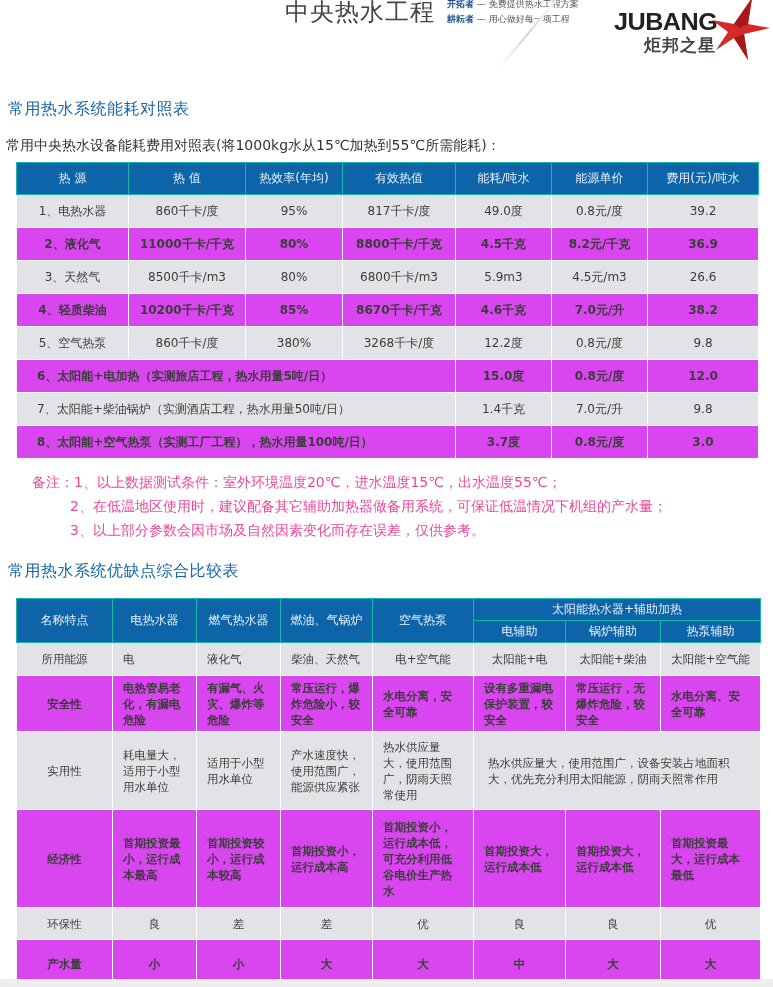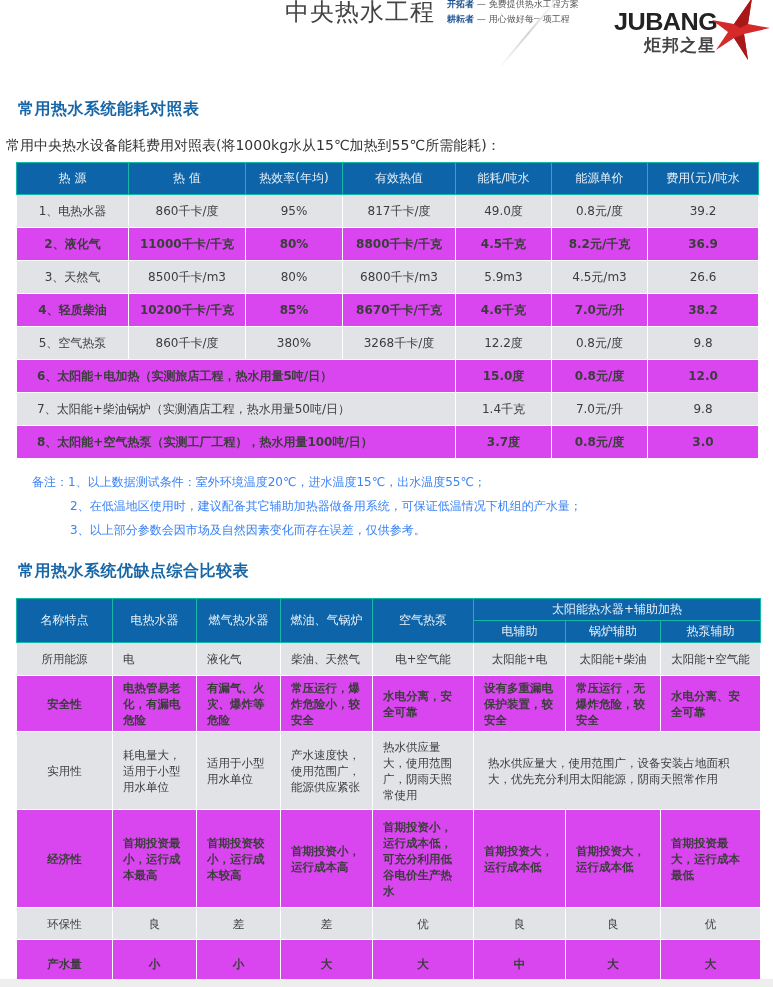--- a/index.html
+++ b/index.html
@@ -27,41 +27,41 @@
   .logo-en {
     position: absolute; left: 0; top: 2px;
     font-family: "Liberation Sans", sans-serif; font-weight: 900; font-style: normal;
     font-size: 24px; color: #222; letter-spacing: -0.5px; transform: scaleX(1.05); transform-origin: left;
   }
   .logo-cn { position: absolute; left: 30px; top: 28px; font-size: 17px; color: #444; font-weight: bold; letter-spacing: 1px; }
   .logo-star { position: absolute; left: 98px; top: -8px; width: 60px; height: 62px; }
 
   
   .section-title {
-    position: absolute; left: 18px;
-    font-size: 16px; font-weight: bold; color: #1766a8; letter-spacing: 0.5px;
+    position: absolute; left: 8px;
+    font-size: 16px; font-weight: normal; color: #1766a8; letter-spacing: 0.5px;
   }
   .subtitle { position: absolute; left: 6px; top: 137px; font-size: 14px; color: #333; }
 
   
   table { position: absolute; border-collapse: collapse; table-layout: fixed; }
   th {
     background: #0d64a8; color: #e9f1f9; font-weight: normal;
     font-size: 12px; border: 1px solid #14b8a6;
   }
   td { font-size: 12px; color: #3c3c3c; border: 1px solid #ffffff; }
   tr.light td { background: #e1e3e6; }
   tr.dark td { background: #d946ef; font-weight: bold; }
 
   #t1 { left: 16px; top: 162px; width: 742px; }
   #t1 th { height: 32px; }
   #t1 td { height: 33px; text-align: center; }
   #t1 td.wide { text-align: left; padding-left: 20px; }
 
-  .notes { position: absolute; left: 32px; top: 470px; font-size: 12px; color: #3b82f6; line-height: 24px; }
+  .notes { position: absolute; left: 32px; top: 470px; font-size: 14px; color: #ec4899; line-height: 24px; }
   .notes .n { padding-left: 38px; }
 
   #t2 { left: 16px; top: 598px; width: 744px; }
   #t2 th { height: 22px; font-size: 12px; }
   #t2 th.top { height: 22px; }
   #t2 td { font-size: 11.5px; line-height: 16px; padding: 0 10px; text-align: left; }
   #t2 td.c { text-align: center; padding: 0; }
   #t2 td.rowhead { text-align: center; padding: 0; }
   #t2 tr.r-energy td { height: 33px; }
   #t2 tr.r-safety td { height: 56px; }

